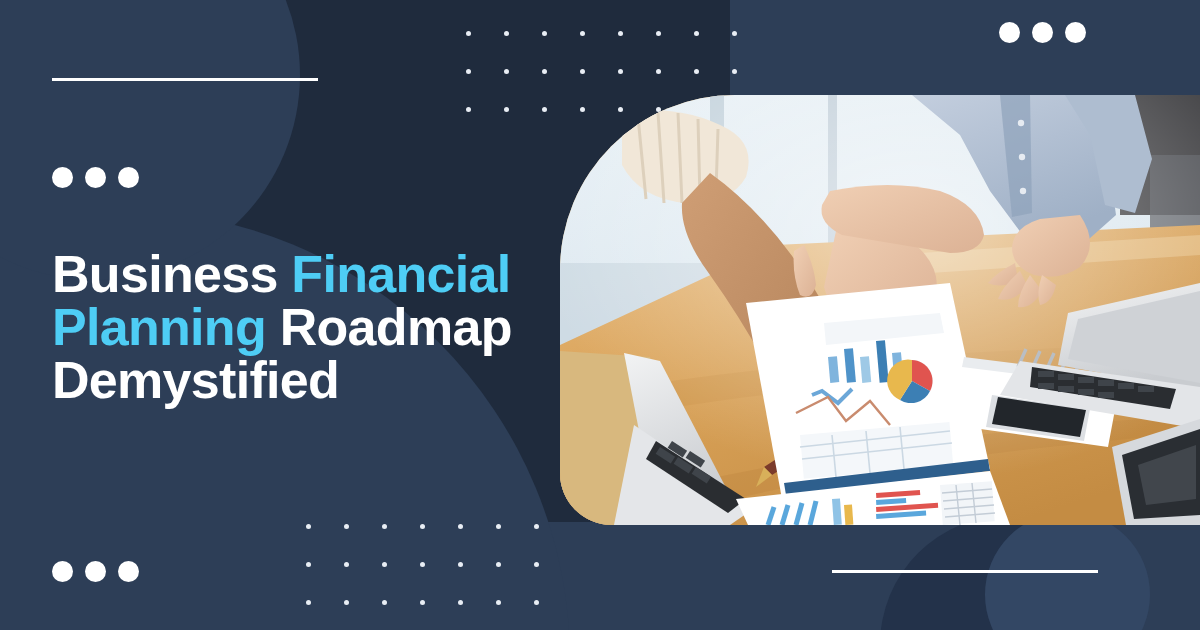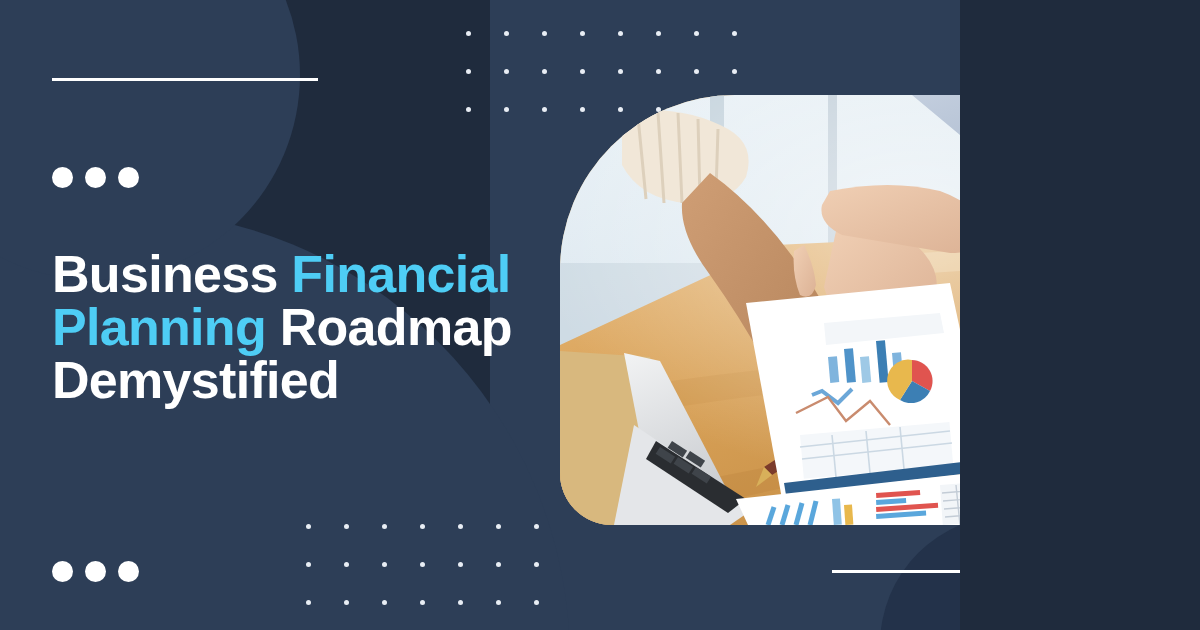--- a/index.html
+++ b/index.html
@@ -5,21 +5,21 @@
   html, body {
     margin: 0;
     padding: 0;
     background: #1f2b3d;
   }
   body {
     font-family: "Liberation Sans", sans-serif;
   }
   .banner {
     position: relative;
-    width: 960px;
+    width: 1200px;
     height: 630px;
     overflow: hidden;
     background: #1f2b3d;
   }
 
   
   .shape {
     position: absolute;
     border-radius: 50%;
     pointer-events: none;

